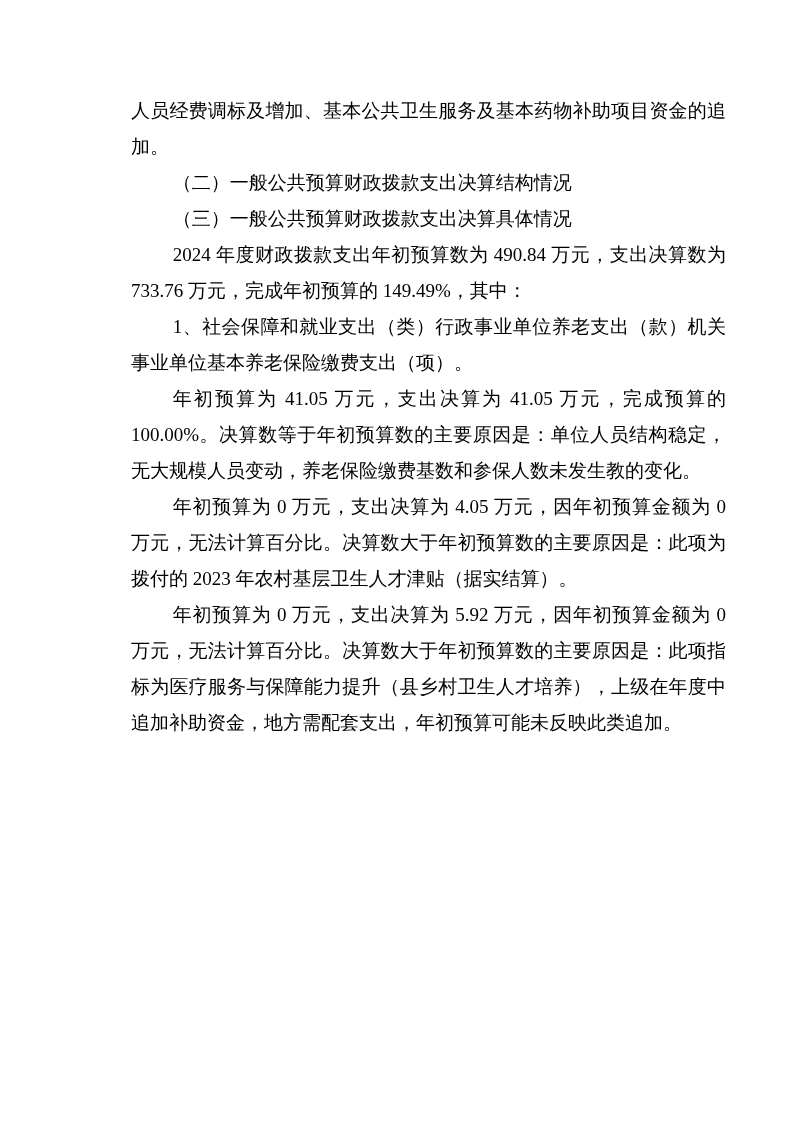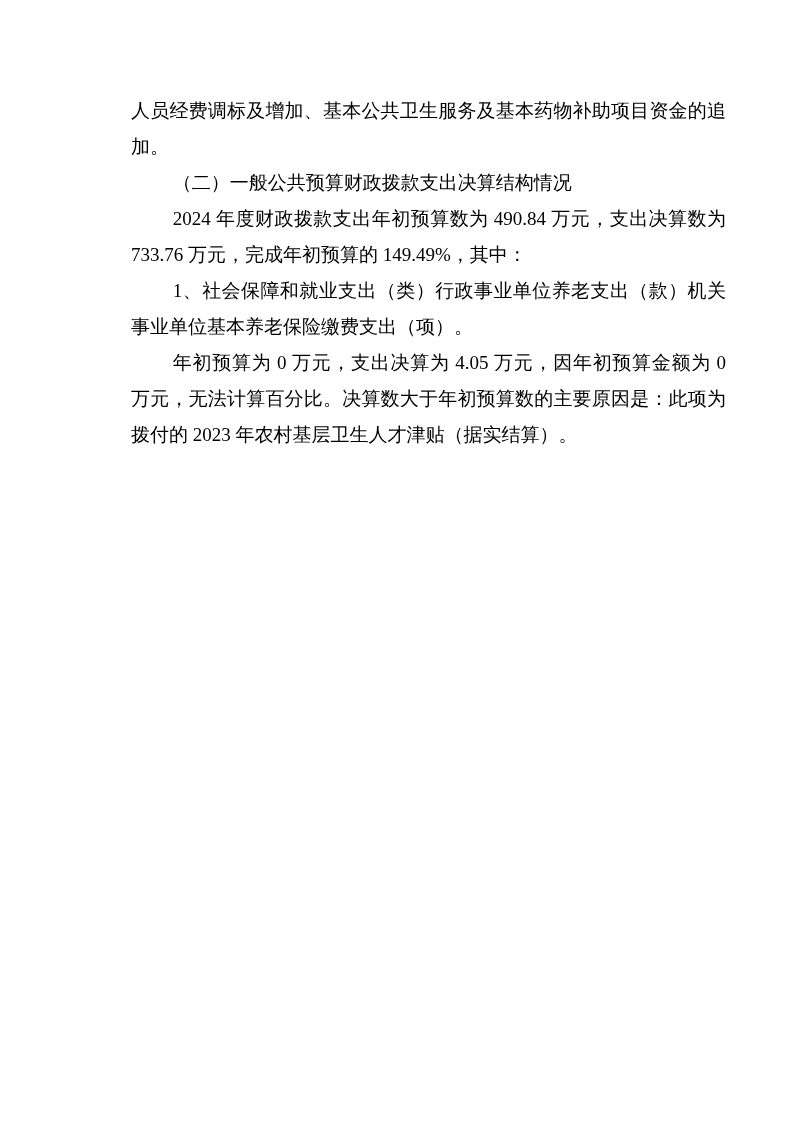--- a/index.html
+++ b/index.html
@@ -35,17 +35,20 @@
     font-weight: 400;
   }
 </style>
 </head>
 <body>
 
 <div class="page">
   <div class="doc-body">
     <p class="para no-indent">人员经费调标及增加、基本公共卫生服务及基本药物补助项目资金的追加。</p>
     <p class="para heading">（二）一般公共预算财政拨款支出决算结构情况</p>
+    <p class="para heading">（三）一般公共预算财政拨款支出决算具体情况</p>
     <p class="para">2024 年度财政拨款支出年初预算数为 490.84 万元，支出决算数为 733.76 万元，完成年初预算的 149.49%，其中：</p>
     <p class="para">1、社会保障和就业支出（类）行政事业单位养老支出（款）机关事业单位基本养老保险缴费支出（项）。</p>
+    <p class="para">年初预算为 41.05 万元，支出决算为 41.05 万元，完成预算的 100.00%。决算数等于年初预算数的主要原因是：单位人员结构稳定，无大规模人员变动，养老保险缴费基数和参保人数未发生教的变化。</p>
     <p class="para">年初预算为 0 万元，支出决算为 4.05 万元，因年初预算金额为 0 万元，无法计算百分比。决算数大于年初预算数的主要原因是：此项为拨付的 2023 年农村基层卫生人才津贴（据实结算）。</p>
+    <p class="para">年初预算为 0 万元，支出决算为 5.92 万元，因年初预算金额为 0 万元，无法计算百分比。决算数大于年初预算数的主要原因是：此项指标为医疗服务与保障能力提升（县乡村卫生人才培养），上级在年度中追加补助资金，地方需配套支出，年初预算可能未反映此类追加。</p>
   </div>
 </div>
 
 </body></html>

